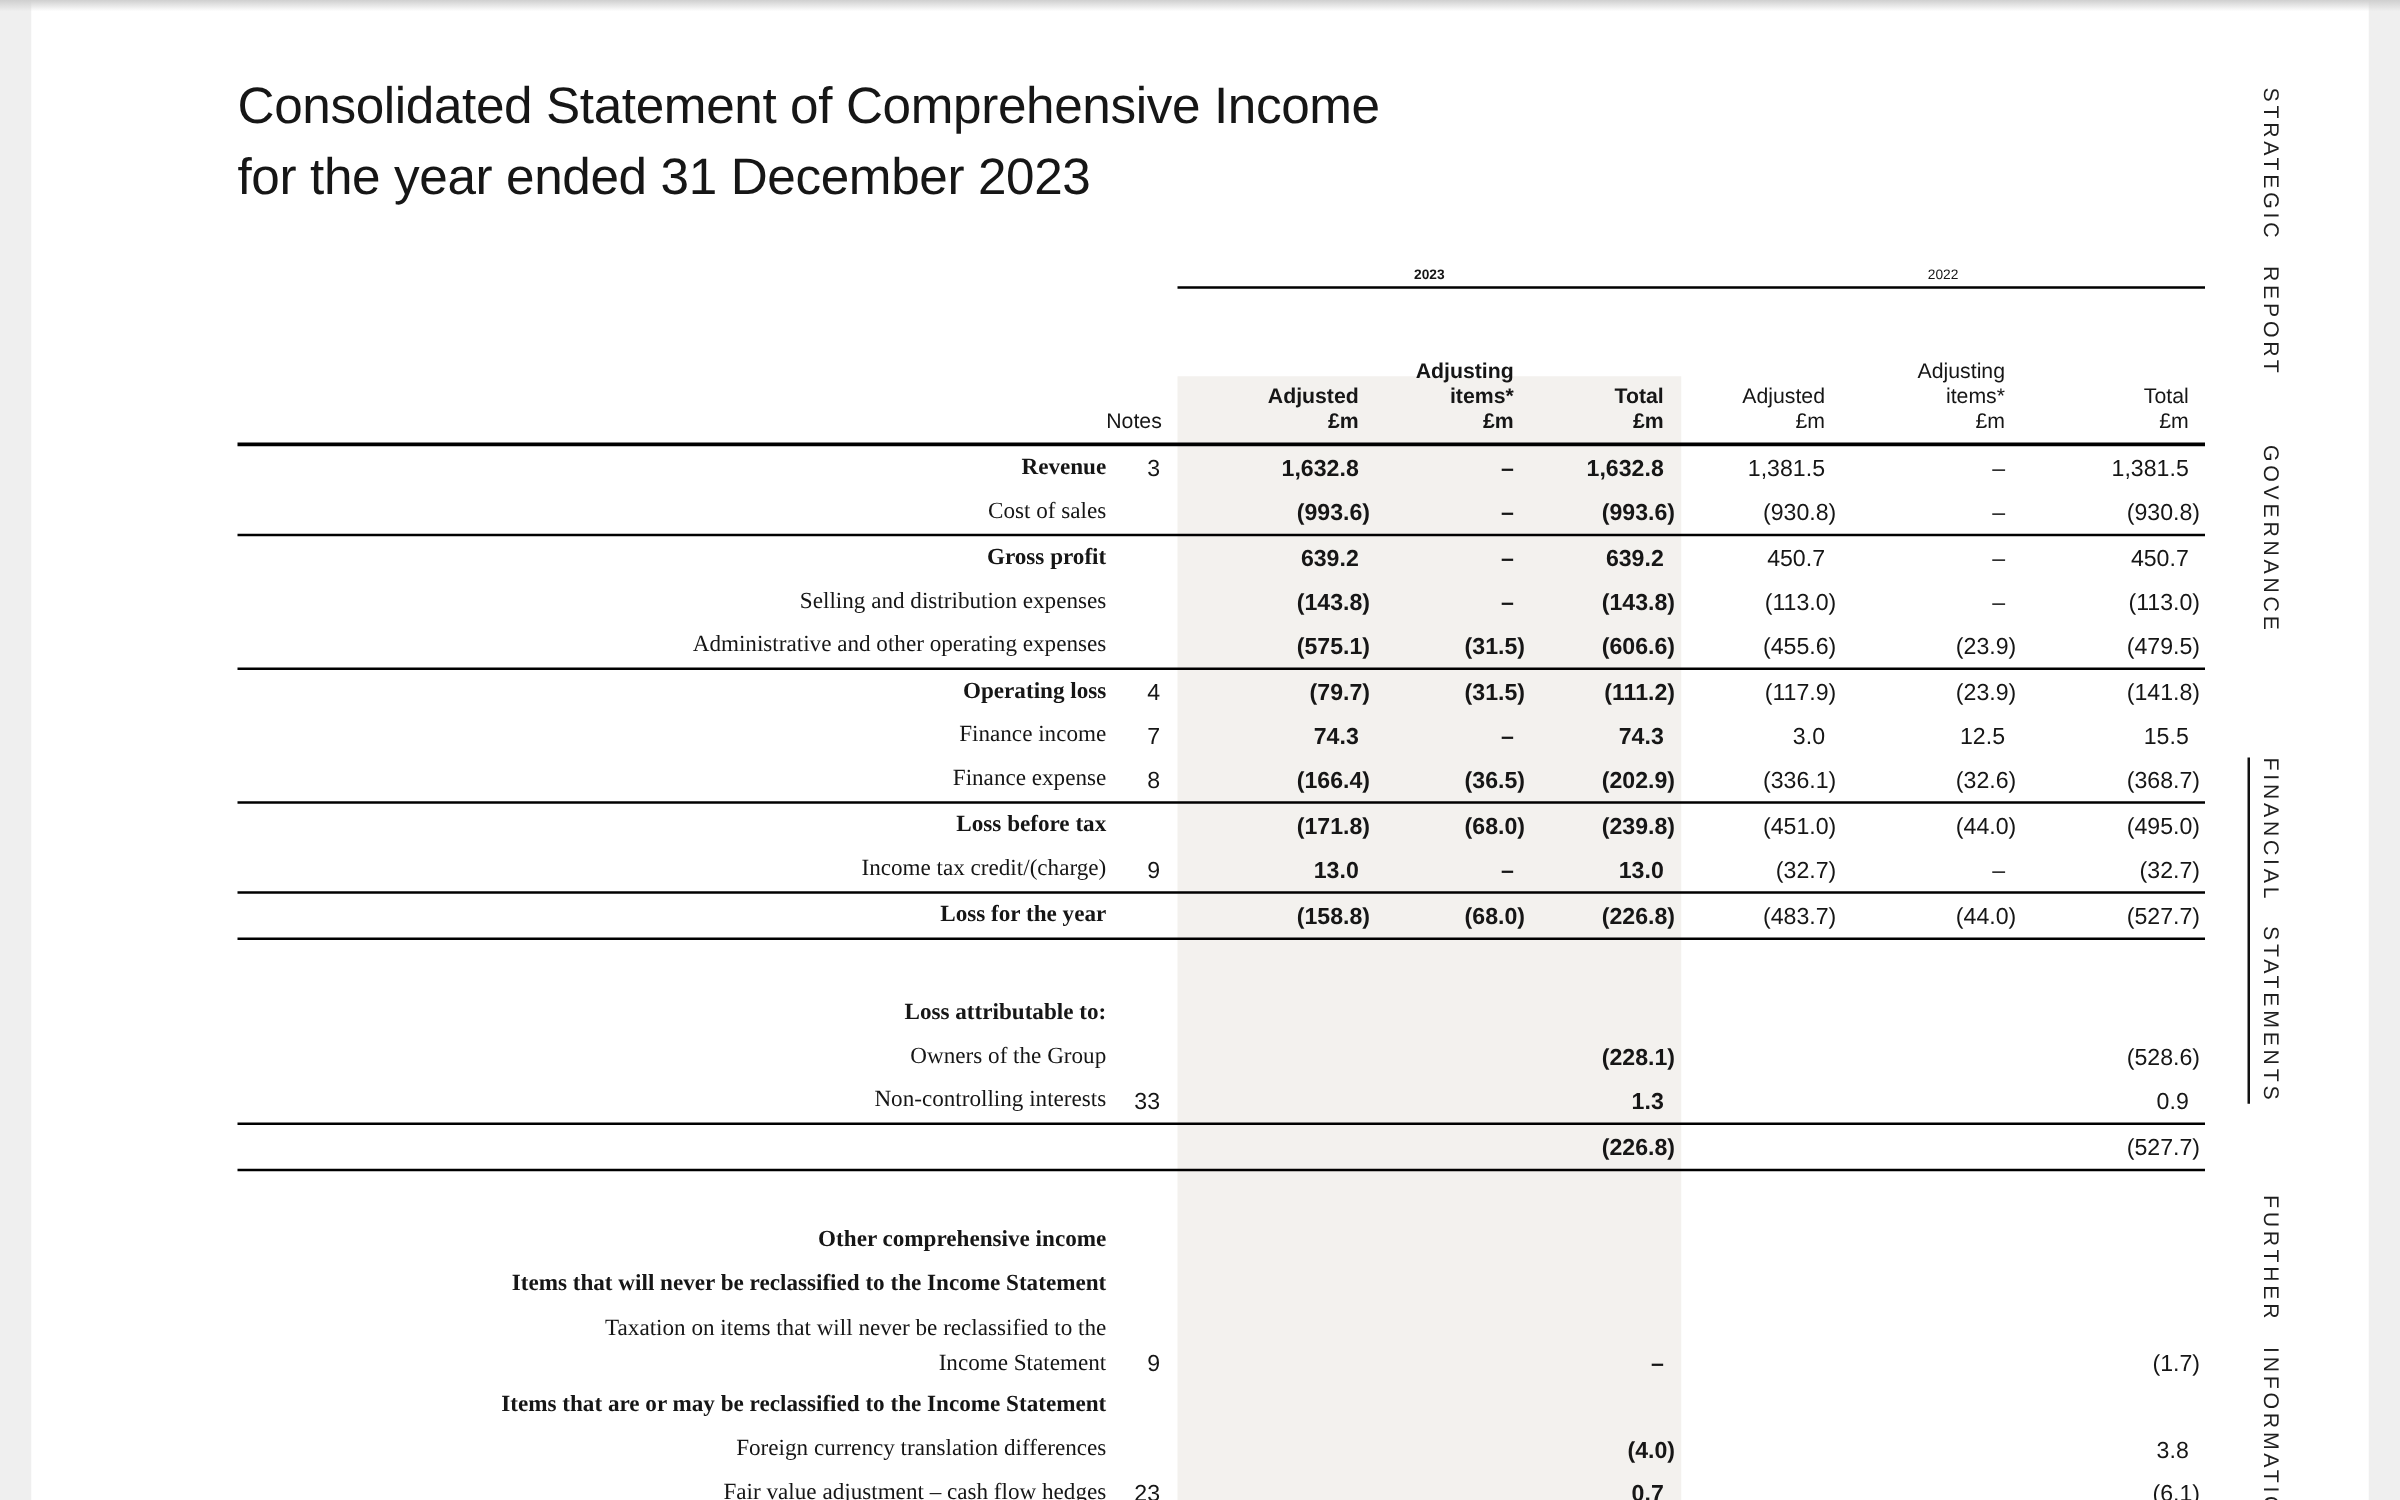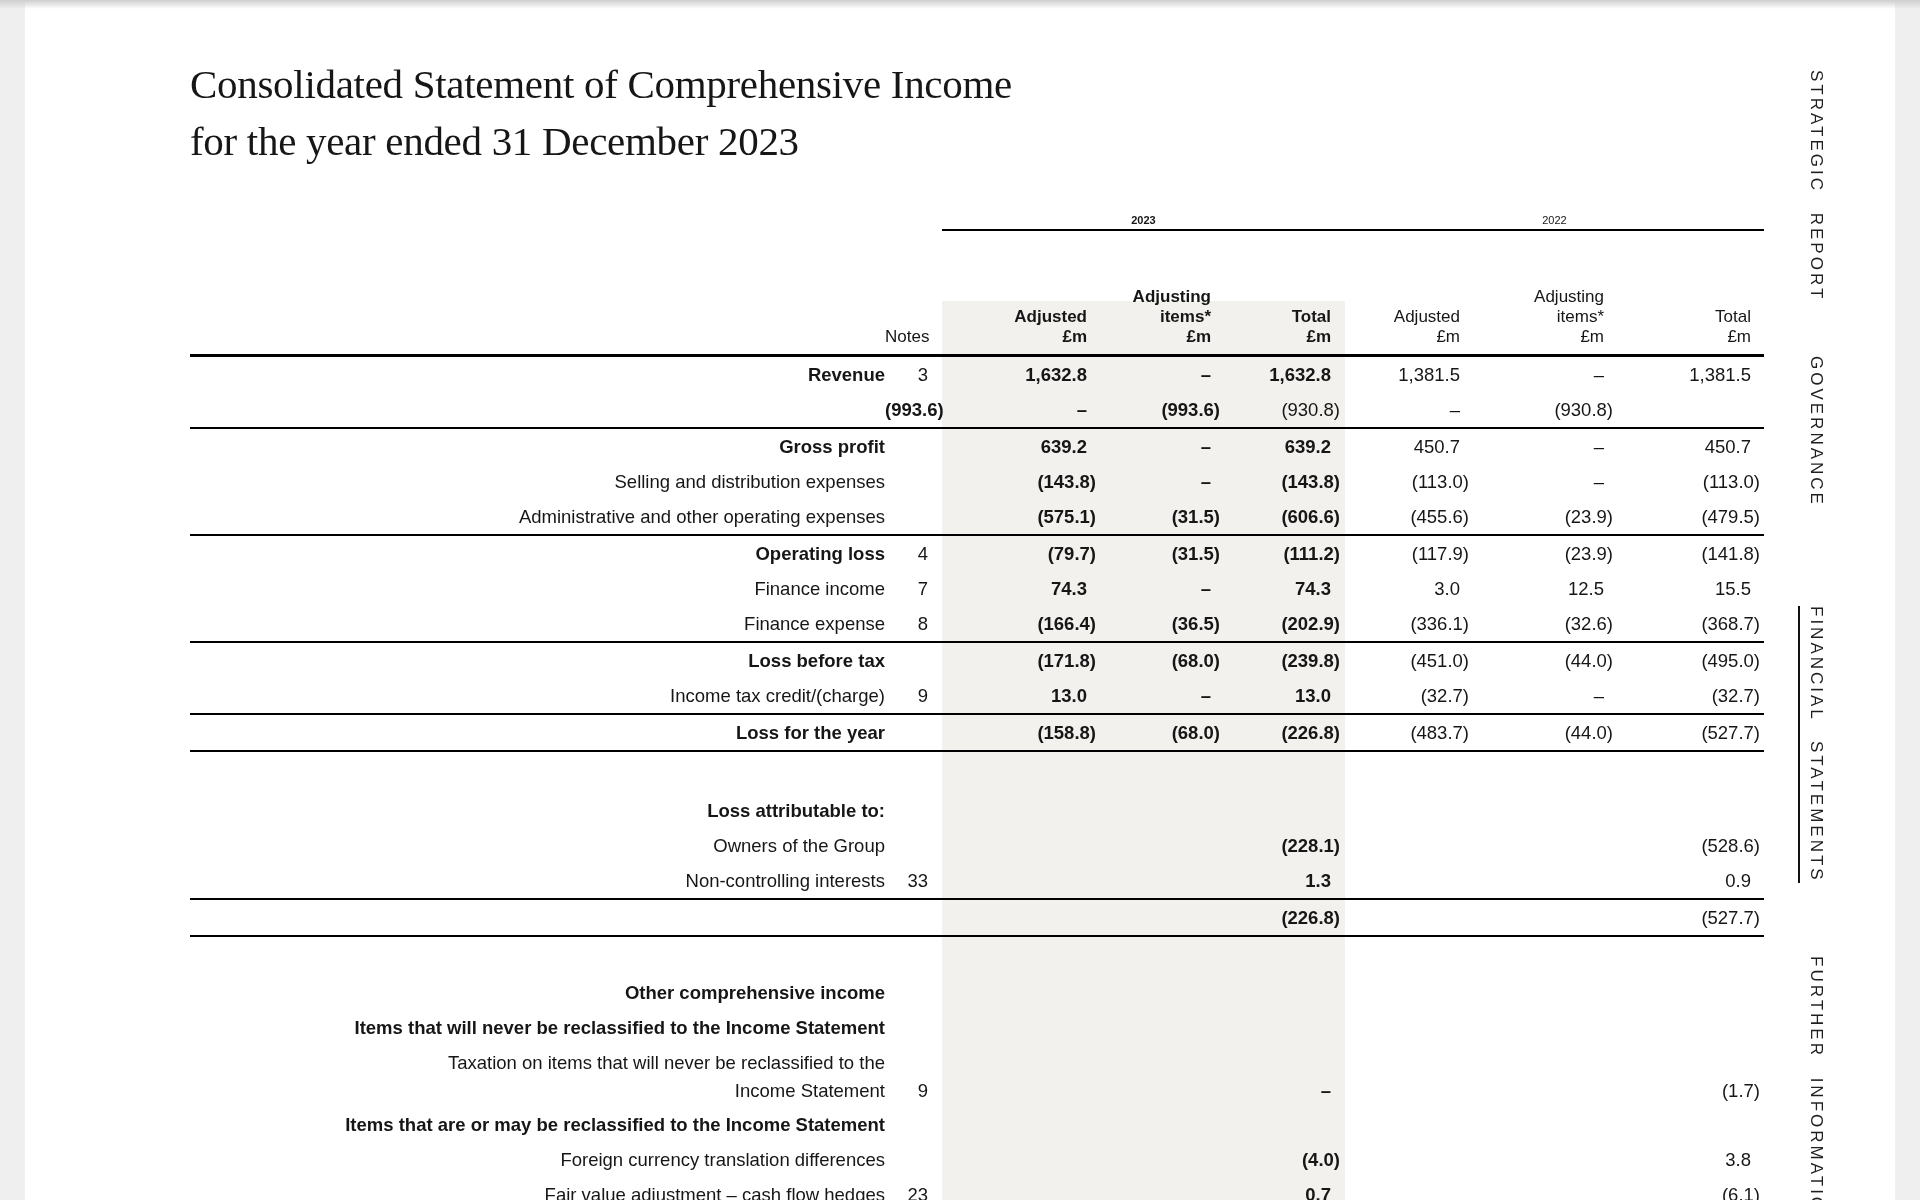--- a/index.html
+++ b/index.html
@@ -2,40 +2,40 @@
 <html><head>
 <meta charset="utf-8">
 <style>
   html,body{margin:0;padding:0;}
   body{width:1920px;height:1200px;overflow:hidden;font-family:"Liberation Sans",sans-serif;}
   .viewport{position:relative;width:1920px;height:1200px;background:#efefef;}
   .page{position:absolute;left:25px;top:0;width:1870px;height:1200px;background:#ffffff;}
   .topshade{position:absolute;left:0;top:0;width:1920px;height:9px;
     background:linear-gradient(#cfcfcf,rgba(255,255,255,0));z-index:6;pointer-events:none;}
   .title{position:absolute;left:165px;top:56px;font-size:41px;line-height:57px;
-    color:#161616;font-weight:400;letter-spacing:-0.3px;z-index:2;font-family:Liberation Serif, serif;}
+    color:#161616;font-weight:400;letter-spacing:-0.3px;z-index:2;}
   .band{position:absolute;left:917px;top:301px;width:403px;height:899px;z-index:0;}
   .tablewrap{position:absolute;left:165px;top:205px;width:1574px;z-index:1;color:#161616;}
   .yearrow{display:flex;margin-left:752px;width:822px;height:24px;border-bottom:2px solid #000;
     font-size:11px;}
   .yeargroup{display:flex;align-items:flex-end;justify-content:center;padding-bottom:3px;}
   .yg0{width:403px;font-weight:700;}
   .yg1{width:419px;font-weight:400;margin-top:20px;}
   .colheadrow{display:grid;grid-template-columns:695px 57px 158px 124px 120px 129px 144px 147px;
     align-items:end;border-bottom:3px solid #000;padding:8px 0 7px 0;font-size:17px;line-height:20px;}
   .colheadrow .hc{text-align:right;padding-right:13px;white-space:pre-line;margin-top:48px;}
   .colheadrow .hnotes{text-align:right;padding-right:14px;}
   .colheadrow .hb{font-weight:700;}
   .trow{display:grid;grid-template-columns:695px 57px 158px 124px 120px 129px 144px 147px;
     align-items:center;height:35px;font-size:18.5px;}
   .trow.tall{height:62px;align-items:end;}
   .trow.tall .cell{padding-bottom:5px;}
   .trow.tall .lbl{line-height:28px;padding-bottom:2px;}
   .trow.ruleb{border-bottom:2px solid #000;}
-  .lbl{text-align:left;white-space:pre-line;}
+  .lbl{text-align:left;white-space:pre-line;font-family:Liberation Serif, serif;}
   .cell{text-align:right;padding-right:13px;}
   .cnotes{padding-right:14px;}
   .b{font-weight:700;}
   .val{display:inline-block;}
   .val.neg{margin-right:-9px;}
   .spacer{height:40px;}
   .sideitem{position:absolute;left:1773px;writing-mode:vertical-rl;text-orientation:mixed;
     font-size:17px;letter-spacing:3px;word-spacing:12px;color:#1f1f1f;z-index:3;
     padding-left:8px;white-space:nowrap;}
   .sideitem.active{border-left:2px solid #111;padding-left:6px;}
@@ -81,20 +81,21 @@
             <div class="lbl cell b" style="padding-right: 0px;">Revenue</div>
             <div class="cell cnotes">3</div>
             <div class="cell"><span class="val b">1,632.8</span></div>
             <div class="cell"><span class="val b">–</span></div>
             <div class="cell"><span class="val b">1,632.8</span></div>
             <div class="cell"><span class="val">1,381.5</span></div>
             <div class="cell"><span class="val">–</span></div>
             <div class="cell"><span class="val">1,381.5</span></div>
           </div>
           <div class="trow ruleb">
+            <div class="lbl cell" style="padding-right: 0px;">Cost of sales</div>
             <div class="cell cnotes"></div>
             <div class="cell"><span class="val b neg">(993.6)</span></div>
             <div class="cell"><span class="val b">–</span></div>
             <div class="cell"><span class="val b neg">(993.6)</span></div>
             <div class="cell"><span class="val neg">(930.8)</span></div>
             <div class="cell"><span class="val">–</span></div>
             <div class="cell"><span class="val neg">(930.8)</span></div>
           </div>
           <div class="trow">
             <div class="lbl cell b" style="padding-right: 0px;">Gross profit</div>

